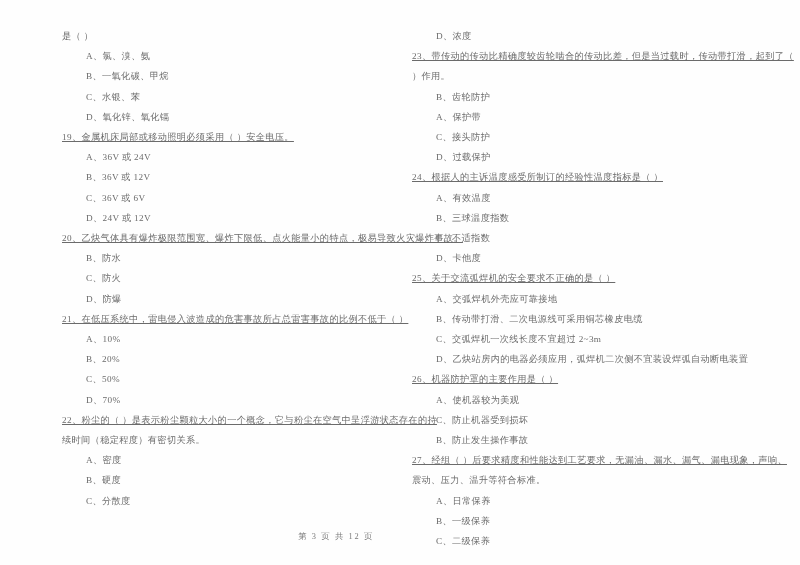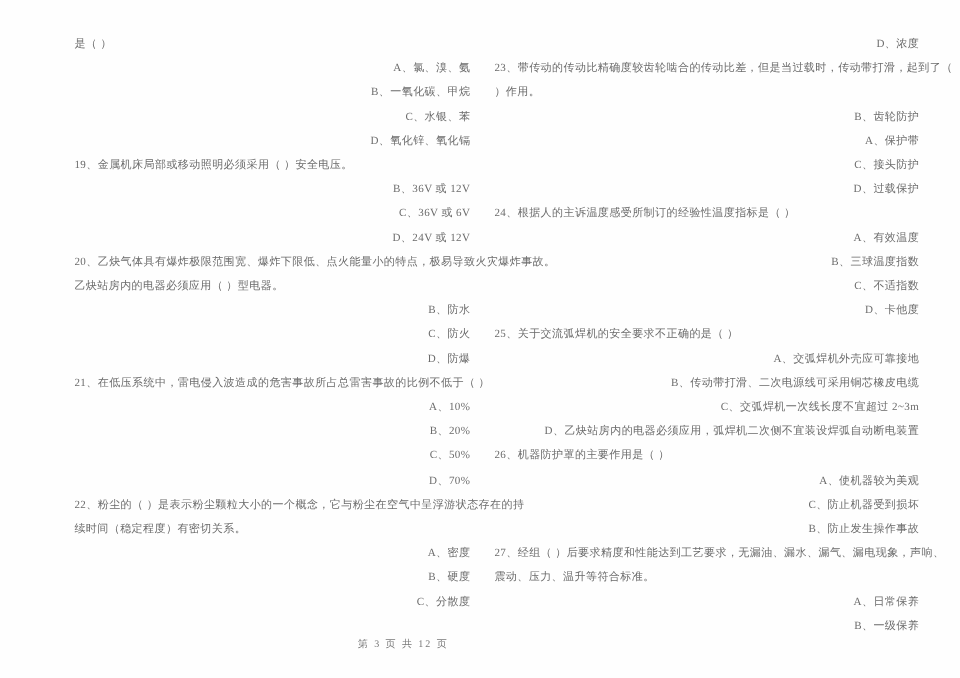--- a/index.html
+++ b/index.html
@@ -42,29 +42,29 @@
   .qline {
     font-size: 9.2px;
     line-height: 20.2px;
     letter-spacing: 0.35px;
     color: #6b6b6b;
     white-space: nowrap;
   }
   
   .stem {
     text-indent: 0;
+    text-decoration: underline;
   }
   
   .stemcont {
     padding-left: 0;
   }
   
   .opt {
     padding-left: 24px;
-    text-align: right;
   }
 
   .footer {
     position: absolute;
     left: 0;
     top: 531px;
     width: 672px;
     text-align: center;
     font-size: 8.4px;
     letter-spacing: 1.6px;
@@ -78,25 +78,25 @@
 
   <div class="columns">
 
     <div class="col col-left">
       <div class="qline stemcont">是（      ）</div>
       <div class="qline opt">A、氯、溴、氨</div>
       <div class="qline opt">B、一氧化碳、甲烷</div>
       <div class="qline opt">C、水银、苯</div>
       <div class="qline opt">D、氧化锌、氧化镉</div>
       <div class="qline stem">19、金属机床局部或移动照明必须采用（      ）安全电压。</div>
+      <div class="qline opt">A、36V 或 24V</div>
       <div class="qline opt">B、36V 或 12V</div>
       <div class="qline opt">C、36V 或 6V</div>
       <div class="qline opt">D、24V 或 12V</div>
       <div class="qline stem">20、乙炔气体具有爆炸极限范围宽、爆炸下限低、点火能量小的特点，极易导致火灾爆炸事故。</div>
-      <div class="qline stemcont">乙炔站房内的电器必须应用（      ）型电器。</div>
       <div class="qline opt">B、防水</div>
       <div class="qline opt">C、防火</div>
       <div class="qline opt">D、防爆</div>
       <div class="qline stem">21、在低压系统中，雷电侵入波造成的危害事故所占总雷害事故的比例不低于（      ）</div>
       <div class="qline opt">A、10%</div>
       <div class="qline opt">B、20%</div>
       <div class="qline opt">C、50%</div>
       <div class="qline opt">D、70%</div>
       <div class="qline stem">22、粉尘的（      ）是表示粉尘颗粒大小的一个概念，它与粉尘在空气中呈浮游状态存在的持</div>
       <div class="qline stemcont">续时间（稳定程度）有密切关系。</div>
@@ -124,19 +124,20 @@
       <div class="qline opt">C、交弧焊机一次线长度不宜超过 2~3m</div>
       <div class="qline opt">D、乙炔站房内的电器必须应用，弧焊机二次侧不宜装设焊弧自动断电装置</div>
       <div class="qline stem">26、机器防护罩的主要作用是（      ）</div>
       <div class="qline opt">A、使机器较为美观</div>
       <div class="qline opt">C、防止机器受到损坏</div>
       <div class="qline opt">B、防止发生操作事故</div>
       <div class="qline stem">27、经组（      ）后要求精度和性能达到工艺要求，无漏油、漏水、漏气、漏电现象，声响、</div>
       <div class="qline stemcont">震动、压力、温升等符合标准。</div>
       <div class="qline opt">A、日常保养</div>
       <div class="qline opt">B、一级保养</div>
+      <div class="qline opt">C、二级保养</div>
     </div>
 
   </div>
 
   <div class="footer">第 3 页 共 12 页</div>
 
 </div>
 
 </body></html>

